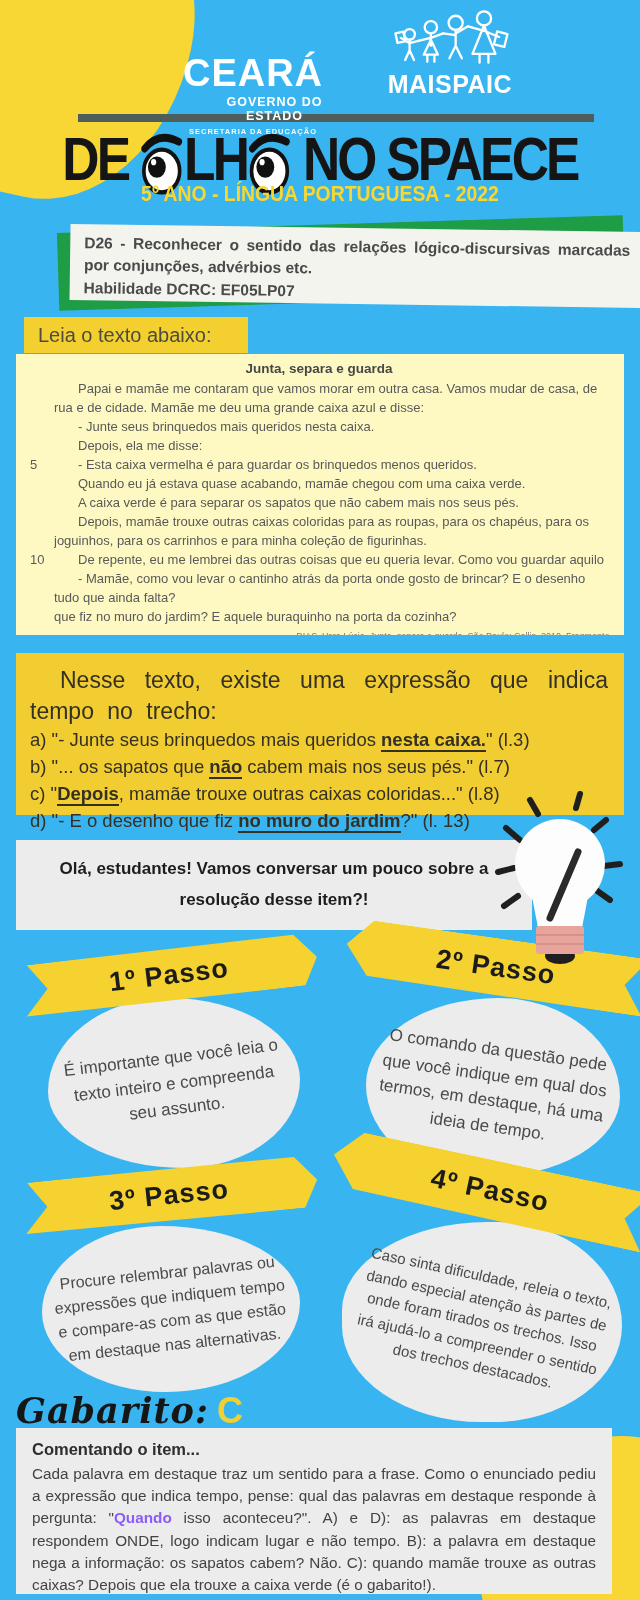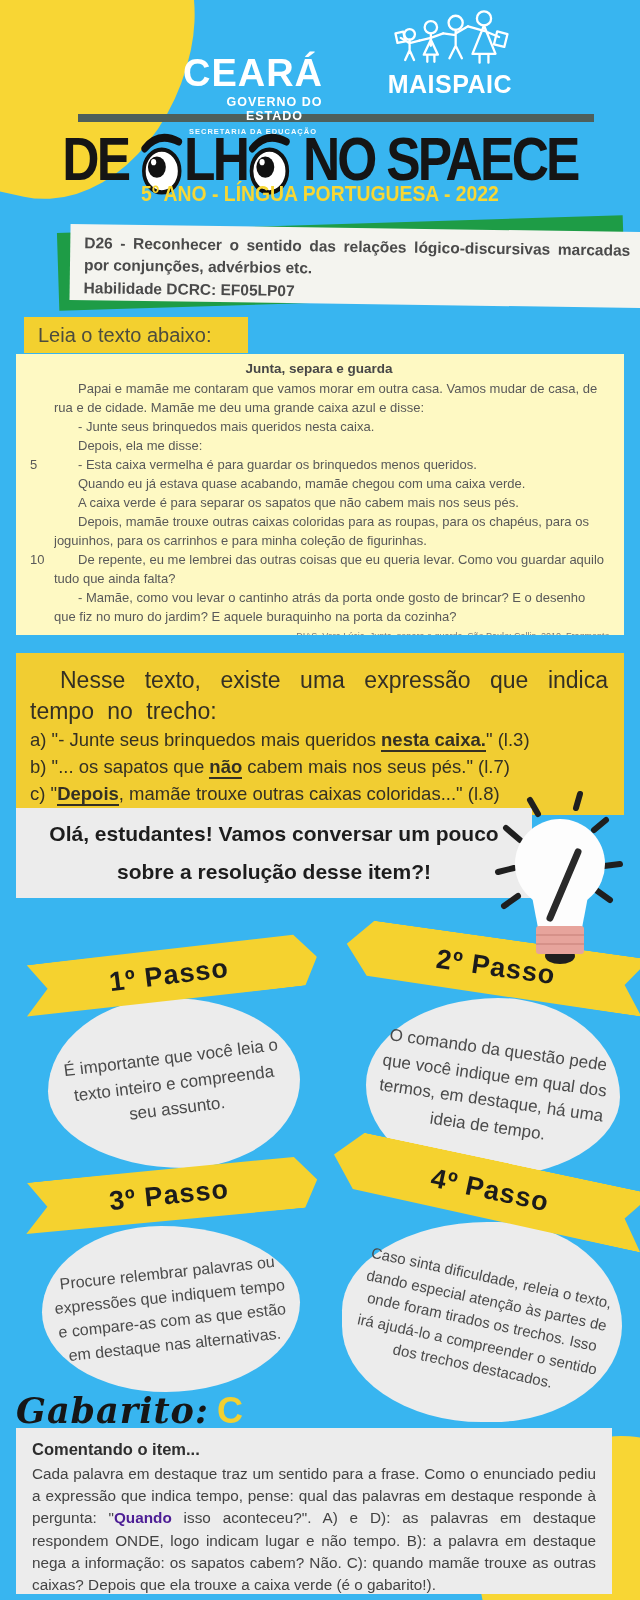--- a/index.html
+++ b/index.html
@@ -51,23 +51,23 @@
   .citation{text-align:right;font-size:9px;color:#787878;margin-top:5px;padding-right:4px;}
 
   
   .question{left:16px;top:653px;width:608px;height:162px;background:#F1CD32;z-index:1;
     padding:12px 16px 0 14px;box-sizing:border-box;color:#343024;}
   .stem{font-size:23px;text-align:justify;text-indent:30px;line-height:1.35;word-spacing:7px;}
   .opt{font-size:18.5px;line-height:1.45;white-space:nowrap;overflow:hidden;}
   .opt .mk{font-weight:bold;border-bottom:2.5px solid #343024;}
 
   
-  .greeting{left:16px;top:808px;width:516px;height:90px;background:#ECECEC;z-index:3;
+  .greeting{left:16px;top:840px;width:516px;height:90px;background:#ECECEC;z-index:3;
     display:flex;align-items:center;justify-content:center;text-align:center;
-    font-size:21px;font-weight:bold;color:#1d1d1d;line-height:1.8;padding:0 28px;box-sizing:border-box;}
+    font-size:17px;font-weight:bold;color:#1d1d1d;line-height:1.8;padding:0 28px;box-sizing:border-box;}
   .bulb{left:486px;top:786px;width:152px;height:182px;z-index:4;}
 
   
   .banner{background:#F5D22F;z-index:3;display:flex;align-items:center;justify-content:center;}
   .banner .lbl{font-size:27px;font-weight:bold;color:#1c1c1c;letter-spacing:1px;}
   .notch-left{clip-path:polygon(3% 0,93% 4%,100% 50%,95% 100%,1% 94%,9% 48%);}
   .notch-right{clip-path:polygon(8% 0,100% 0,93% 50%,100% 100%,8% 96%,0 46%);}
   .b1{left:20px;top:948px;width:298px;height:54px;transform:rotate(-7deg);}
   .b2{left:345px;top:938px;width:302px;height:58px;transform:rotate(8deg);}
   .b3{left:20px;top:1168px;width:298px;height:54px;transform:rotate(-6deg);}
@@ -87,21 +87,21 @@
   
   .answer{left:16px;top:1390px;z-index:2;display:flex;align-items:baseline;}
   .answer .g{font-family:"DejaVu Serif",serif;font-style:italic;font-weight:bold;
     font-size:35px;color:#161616;letter-spacing:1px;}
   .answer .c{font-size:36px;font-weight:bold;color:#F2D031;margin-left:8px;
     font-family:"Liberation Sans",sans-serif;}
   .comment{left:16px;top:1428px;width:596px;height:166px;background:#ECECEC;z-index:2;
     padding:12px 16px 0 16px;box-sizing:border-box;color:#434343;}
   .comment .ct{font-size:16.5px;font-weight:bold;color:#2e2e2e;margin-bottom:4px;}
   .comment .cp{font-size:15.3px;text-align:justify;line-height:1.45;}
-  .comment .cp b{color:#4c1d95;}
+  .comment .cp b{color:#8b5cf6;}
 </style>
 </head>
 <body>
 
 <div class="abs blob-top"></div>
 <div class="abs blob-bottom"></div>
 
 <div class="abs ceara">
   <div class="t1">CEARÁ</div>
   <div class="t2">GOVERNO DO ESTADO</div>
@@ -189,25 +189,25 @@
   <div class="srow">
       <span class="num"></span>
       <span class="txt">joguinhos, para os carrinhos e para minha coleção de figurinhas.</span>
     </div>
   <div class="srow">
       <span class="num">10</span>
       <span class="txt ind">De repente, eu me lembrei das outras coisas que eu queria levar. Como vou guardar aquilo</span>
     </div>
   <div class="srow">
       <span class="num"></span>
+      <span class="txt ind">- Mamãe, como vou levar o cantinho atrás da porta onde gosto de brincar? E o desenho</span>
+    </div>
+  <div class="srow">
+      <span class="num"></span>
       <span class="txt">tudo que ainda falta?</span>
-    </div>
-  <div class="srow">
-      <span class="num"></span>
-      <span class="txt ind">- Mamãe, como vou levar o cantinho atrás da porta onde gosto de brincar? E o desenho</span>
     </div>
   <div class="srow">
       <span class="num"></span>
       <span class="txt">que fiz no muro do jardim? E aquele buraquinho na porta da cozinha?</span>
     </div>
   <div class="citation">DIAS, Vera Lúcia. Junta, separa e guarda. São Paulo: Callis, 2010. Fragmento.</div>
 </div>
 
 <div class="abs question">
   <div class="stem">Nesse texto, existe uma expressão que indica tempo no trecho:</div>

